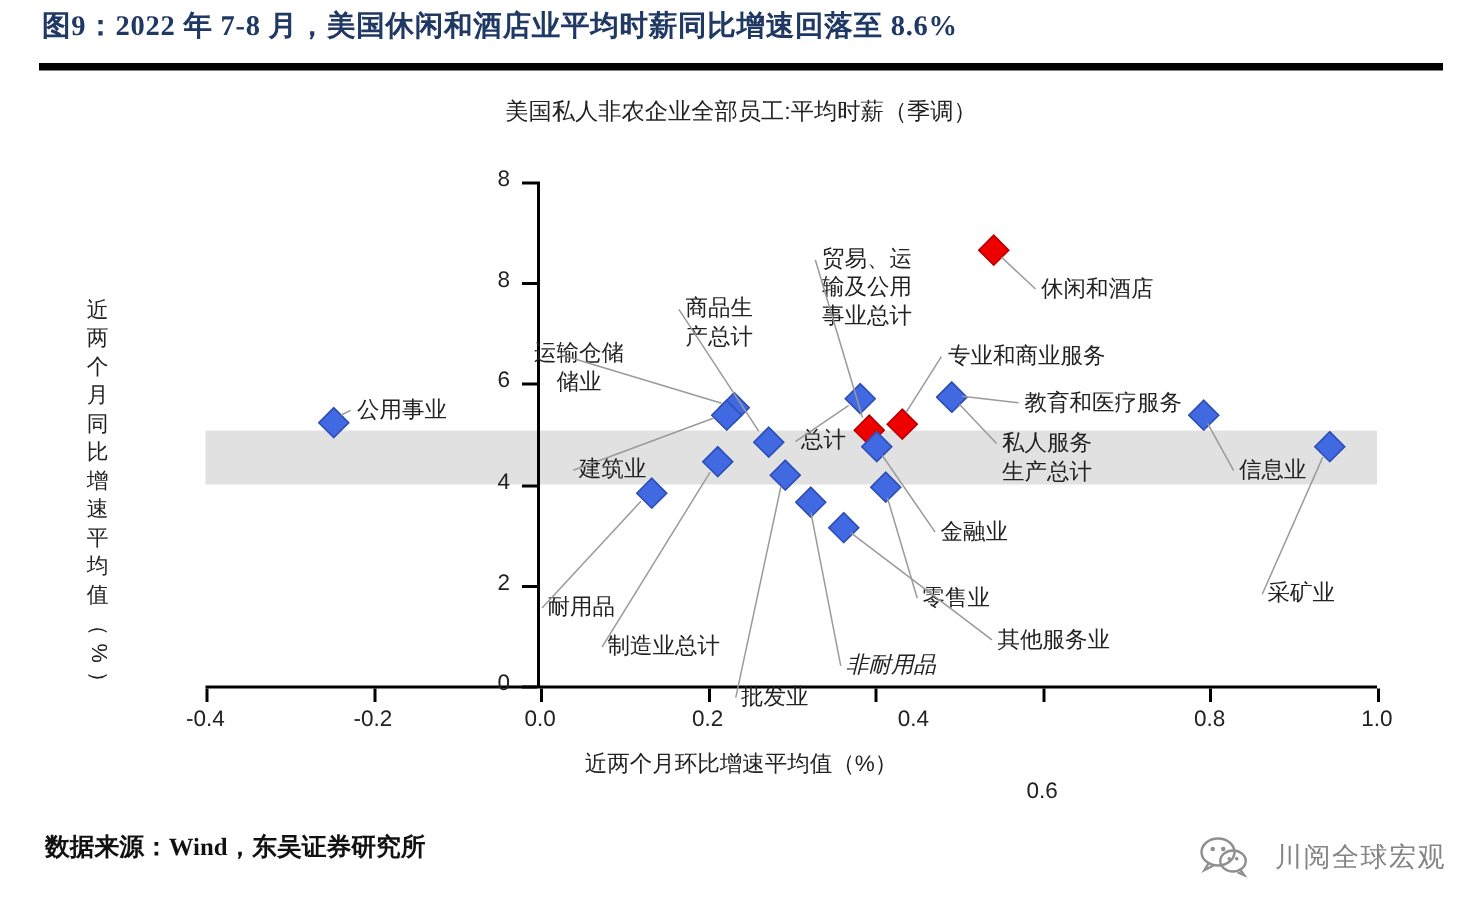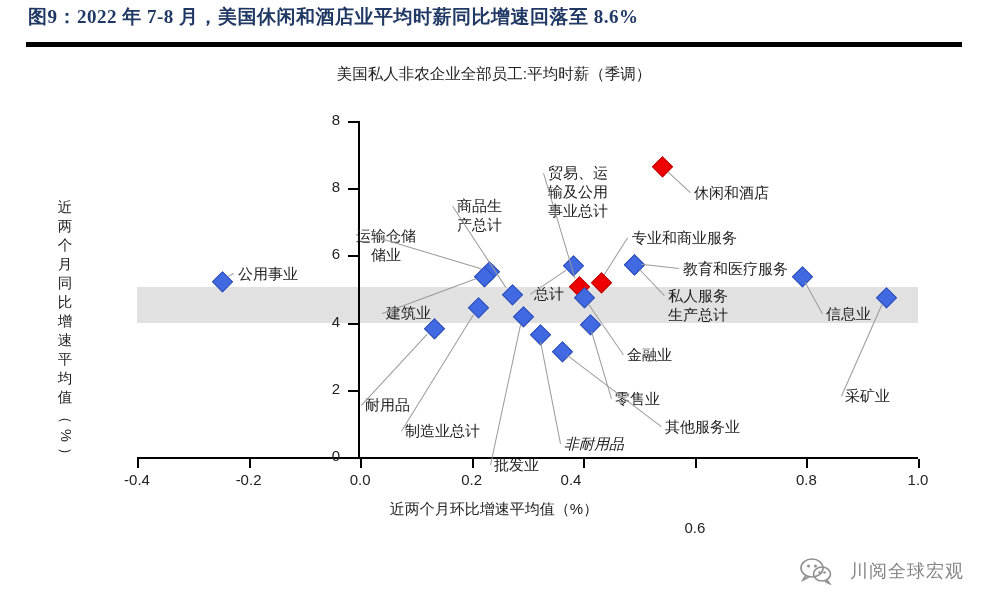--- a/index.html
+++ b/index.html
@@ -95,21 +95,21 @@
     <div id="ticks-x">
         <div class="xtick" style="left: 137px;"></div>
         <div class="xtlabel" style="left: 107px;">-0.4</div>
         <div class="xtick" style="left: 248.571px;"></div>
         <div class="xtlabel" style="left: 218.571px;">-0.2</div>
         <div class="xtick" style="left: 360.143px;"></div>
         <div class="xtlabel" style="left: 330.143px; text-align: center;">0.0</div>
         <div class="xtick" style="left: 471.714px;"></div>
         <div class="xtlabel" style="left: 441.714px;">0.2</div>
         <div class="xtick" style="left: 583.286px;"></div>
-        <div class="xtlabel" style="left: 541px;">0.4</div>
+        <div class="xtlabel" style="left: 579px;">0.4</div>
         <div class="xtick" style="left: 694.857px;"></div>
         <div class="xtlabel" style="left: 664.857px; margin-top: 48px;">0.6</div>
         <div class="xtick" style="left: 806.429px;"></div>
         <div class="xtlabel" style="left: 776.429px;">0.8</div>
         <div class="xtick" style="left: 918px;"></div>
         <div class="xtlabel" style="left: 888px;">1.0</div>
       </div>
     <div id="points-layer">
         <div class="pt blue" title="公用事业" style="left: 214.679px; top: 226.6px;"></div>
         <div class="pt blue" title="耐用品" style="left: 426.664px; top: 273.64px;"></div>
@@ -228,20 +228,21 @@
         <div>值</div>
         <div style="transform: rotate(90deg);">（</div>
         <div style="transform: rotate(90deg);">%</div>
         <div style="transform: rotate(90deg);">）</div>
       </div>
     <div id="xaxis-title">近两个月环比增速平均值（%）</div>
   </div>
 </div>
 
 <div id="footer">
+  <div id="source">数据来源：Wind，东吴证券研究所</div>
   <div id="watermark">
     <svg width="32" height="28" viewBox="0 0 32 28">
       <ellipse cx="12" cy="11" rx="11" ry="9" fill="none" stroke="#6A6A6A" stroke-width="1.6"></ellipse>
       <path d="M6 18 L3 23 L9 20" fill="none" stroke="#6A6A6A" stroke-width="1.6"></path>
       <circle cx="8.5" cy="9" r="1.5" fill="#6A6A6A"></circle>
       <circle cx="15.5" cy="9" r="1.5" fill="#6A6A6A"></circle>
       <ellipse cx="22" cy="17" rx="8.5" ry="7" fill="none" stroke="#6A6A6A" stroke-width="1.6"></ellipse>
       <path d="M27 23 L29.5 26.5 L25 24.5" fill="none" stroke="#6A6A6A" stroke-width="1.6"></path>
       <circle cx="19.5" cy="15.5" r="1.2" fill="#6A6A6A"></circle>
       <circle cx="24.5" cy="15.5" r="1.2" fill="#6A6A6A"></circle>

